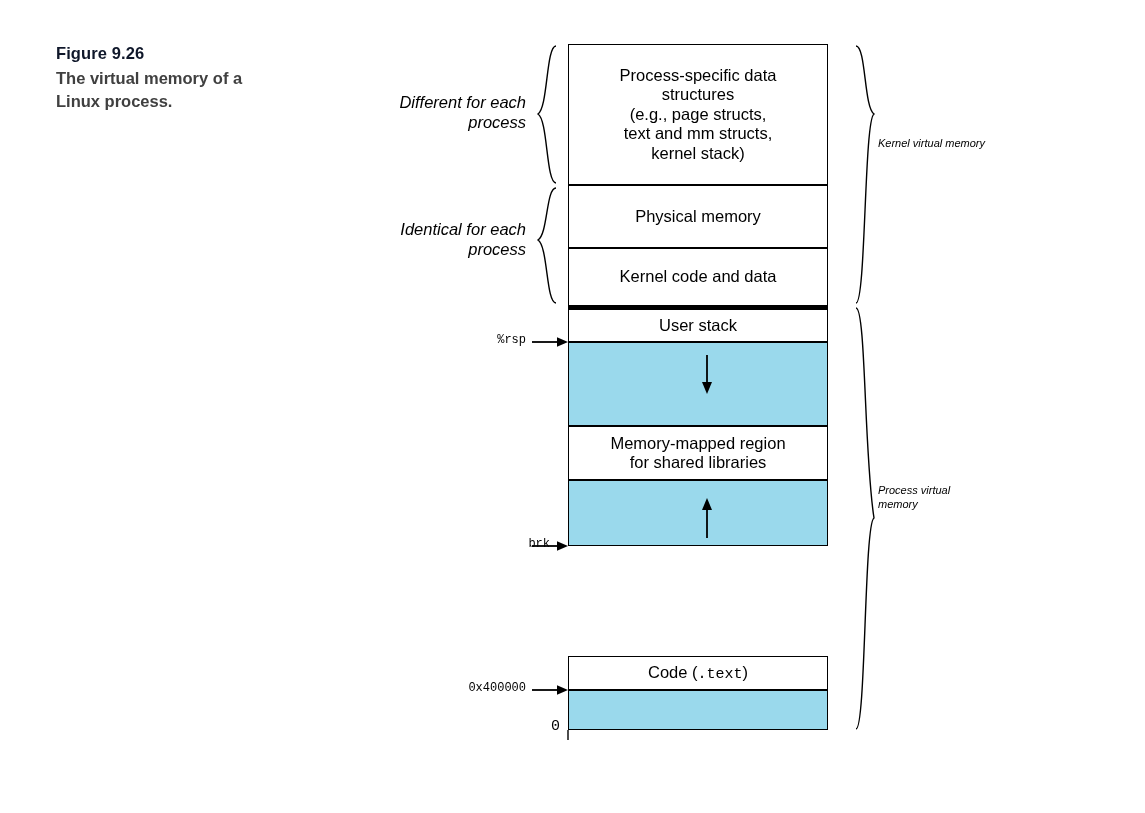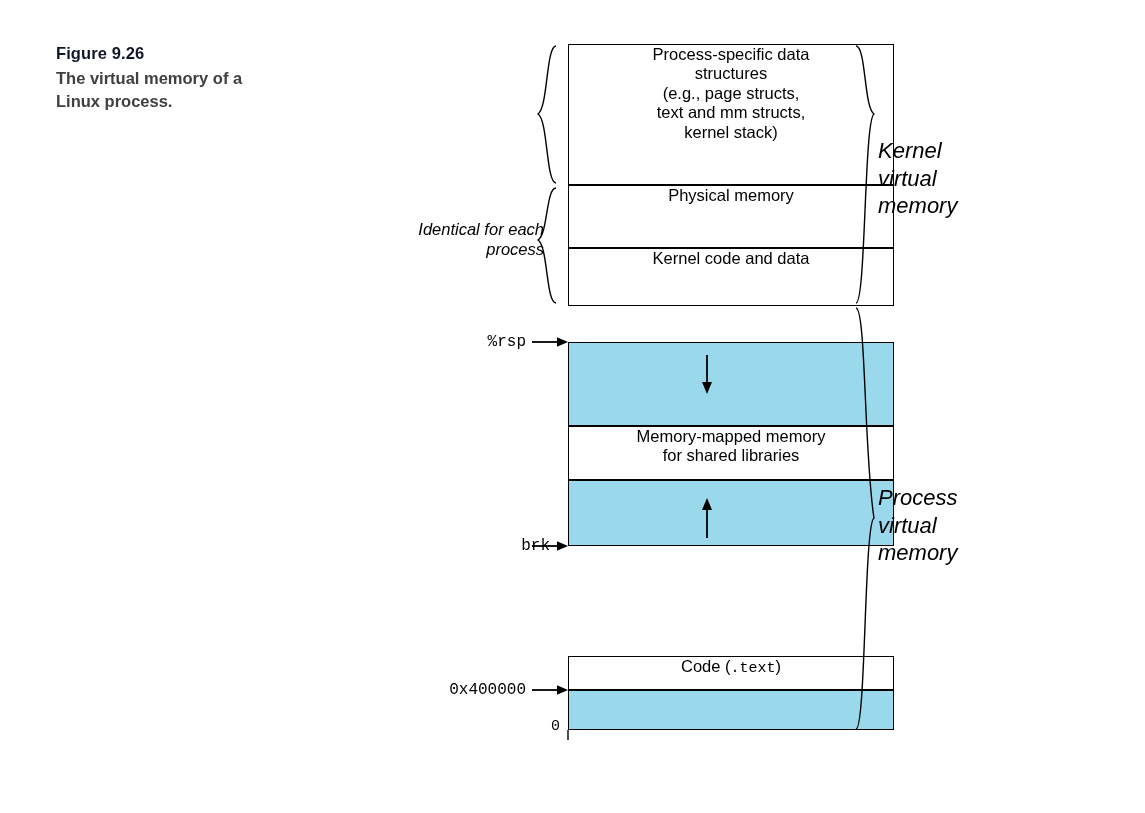--- a/index.html
+++ b/index.html
@@ -44,27 +44,28 @@
     position: absolute;
     left: 0;
     top: 0;
     width: 1145px;
     height: 813px;
   }
 
   .blk {
     position: absolute;
     left: 568px;
-    width: 326px;
+    width: 260px;
     box-sizing: border-box;
     border: 1.4px solid #000;
     background: #ffffff;
     display: flex;
     flex-direction: column;
     align-items: center;
+    justify-content: center;
     text-align: center;
     font-size: 16.5px;
     line-height: 1.18;
   }
   .blk.shaded {
     background: #9ad9ec;
   }
   .blk.thicktop {
     border-top: 4px solid #000;
   }
@@ -79,26 +80,26 @@
     position: absolute;
     text-align: right;
     font-size: 16.5px;
     font-style: italic;
     line-height: 1.2;
   }
   .ptr-label {
     position: absolute;
     text-align: right;
     font-family: "Liberation Mono", monospace;
-    font-size: 16px;
+    font-size: 12px;
     line-height: 1;
   }
   .lbl-right {
     position: absolute;
-    font-size: 22px;
+    font-size: 11px;
     font-style: italic;
     line-height: 1.25;
   }
   .zero-label {
     position: absolute;
     font-family: "Liberation Mono", monospace;
     font-size: 15px;
   }
   svg.overlay {
     position: absolute;
@@ -126,41 +127,48 @@
   </div>
 
   <div class="blk" style="top:185px; height:63px;">
     <span class="ln">Physical memory</span>
   </div>
 
   <div class="blk" style="top:248px; height:58px;">
     <span class="ln">Kernel code and data</span>
   </div>
 
+  <div class="blk thicktop" style="top:306px; height:36px;">
+    <span class="ln">User stack</span>
+  </div>
 
   <div class="blk shaded" style="top:342px; height:84px;"></div>
 
   <div class="blk" style="top:426px; height:54px;">
-    <span class="ln">Memory-mapped memory</span>
+    <span class="ln">Memory-mapped region</span>
     <span class="ln">for shared libraries</span>
   </div>
 
   <div class="blk shaded" style="top:480px; height:66px;"></div>
 
 
 
 
   <div class="blk" style="top:656px; height:34px;">
     <span class="ln">Code (<span class="mono">.text</span>)</span>
   </div>
 
   <div class="blk shaded" style="top:690px; height:40px;"></div>
 
-
-  <div class="lbl-left" style="left:396px; top:220px; width:148px;text-align:right;">
+  <div class="lbl-left" style="left:378px; top:93px; width:148px;">
+    <span class="ln">Different for</span>
+    <span class="ln">each process</span>
+  </div>
+
+  <div class="lbl-left" style="left:378px; top:220px; width:148px;text-align:right;">
     <span class="ln">Identical for</span>
     <span class="ln">each process</span>
   </div>
 
   <div class="lbl-right" style="left:878px; top:137px; width:110px;">
     <span class="ln">Kernel</span>
     <span class="ln">virtual</span>
     <span class="ln">memory</span>
   </div>
 

